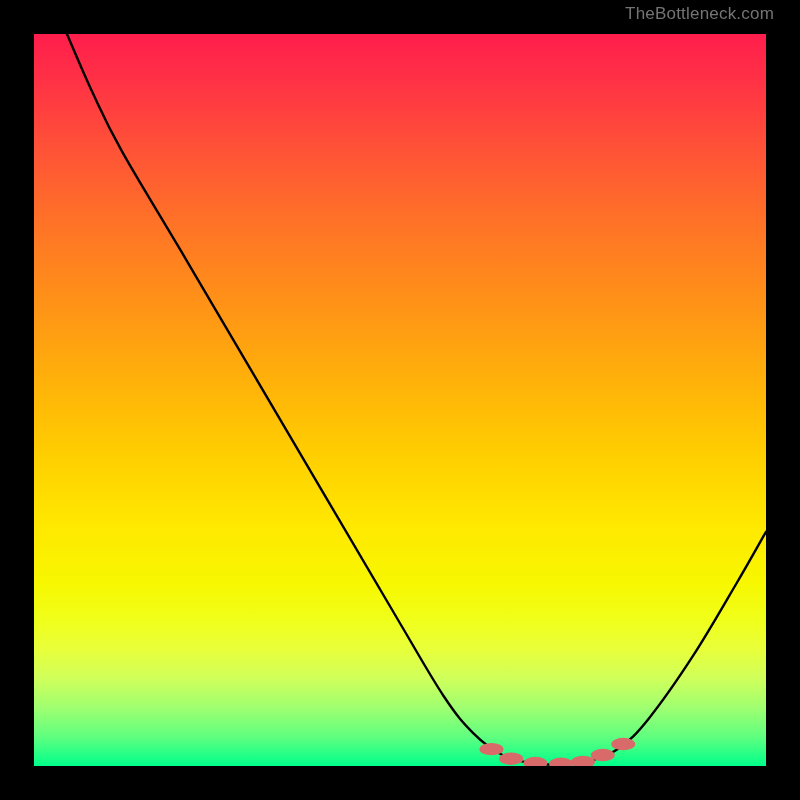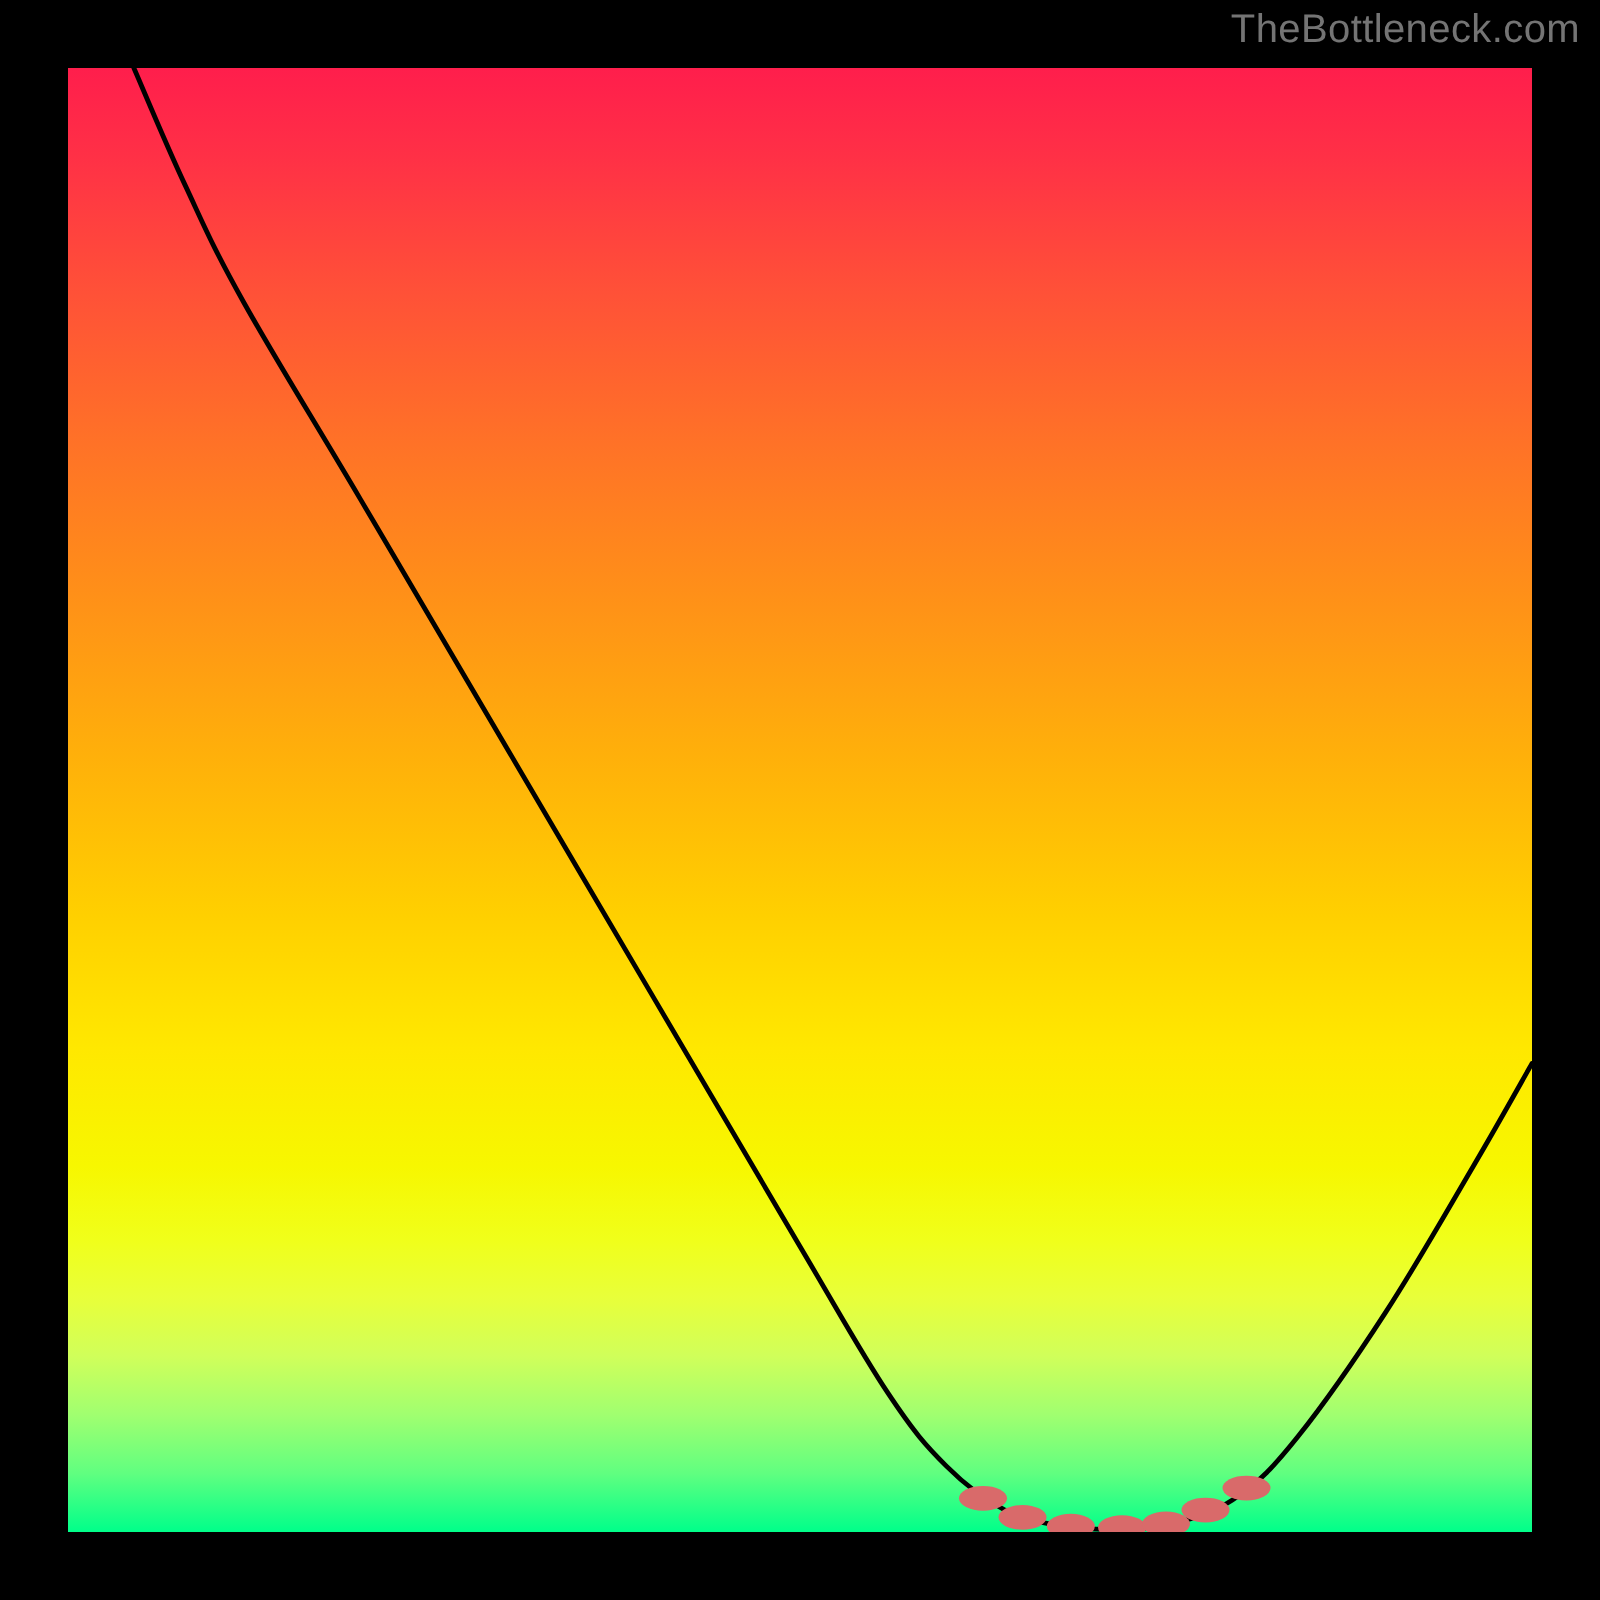--- a/index.html
+++ b/index.html
@@ -13,23 +13,23 @@
   }
   .wrap {
     width: 800px;
     height: 800px;
     position: relative;
     background: #000;
   }
   .watermark {
     position: absolute;
     top: 4px;
-    right: 10px;
+    right: 26px;
     color: #747474;
-    font-size: 20px;
+    font-size: 17px;
     font-weight: 500;
     letter-spacing: 0.2px;
     z-index: 2;
   }
   .plot-area {
     position: absolute;
     left: 34px;
     top: 34px;
     width: 732px;
     height: 732px;

